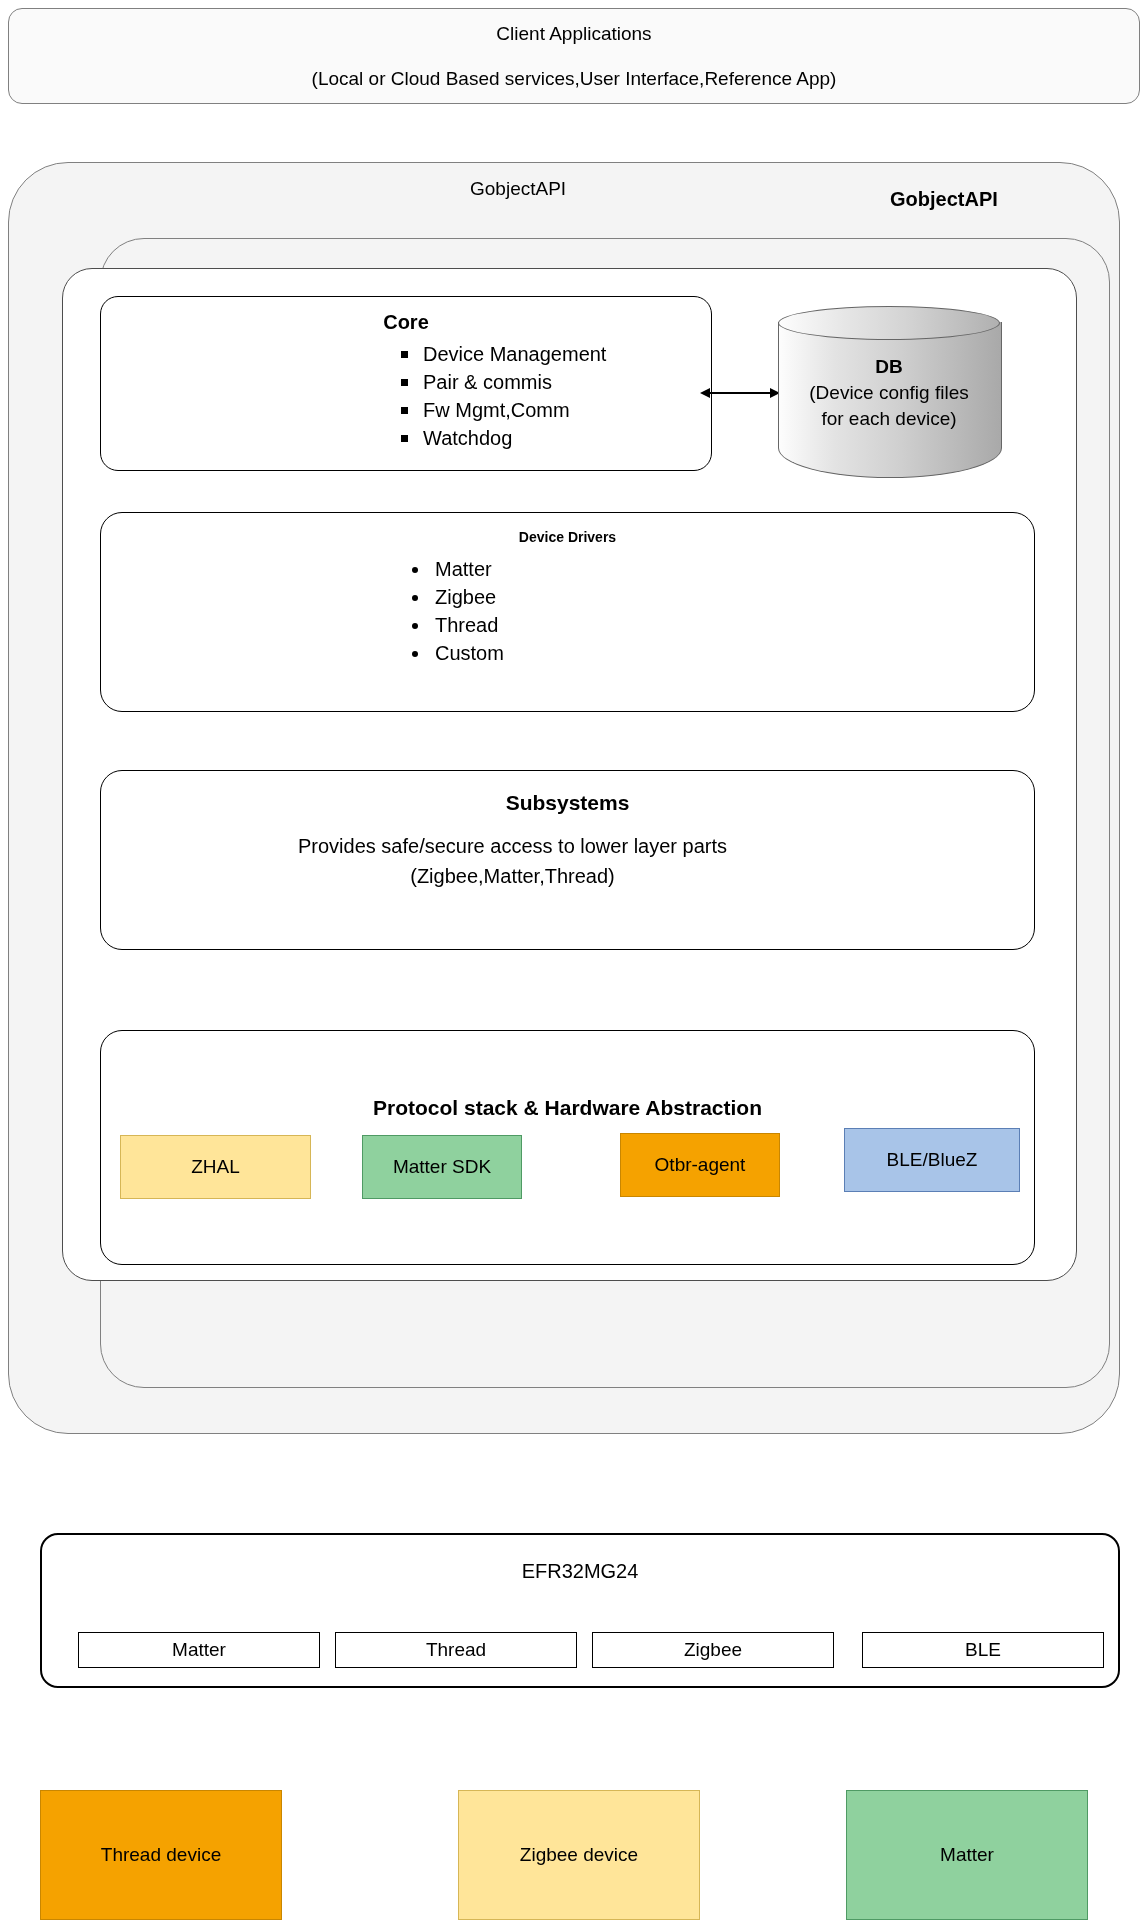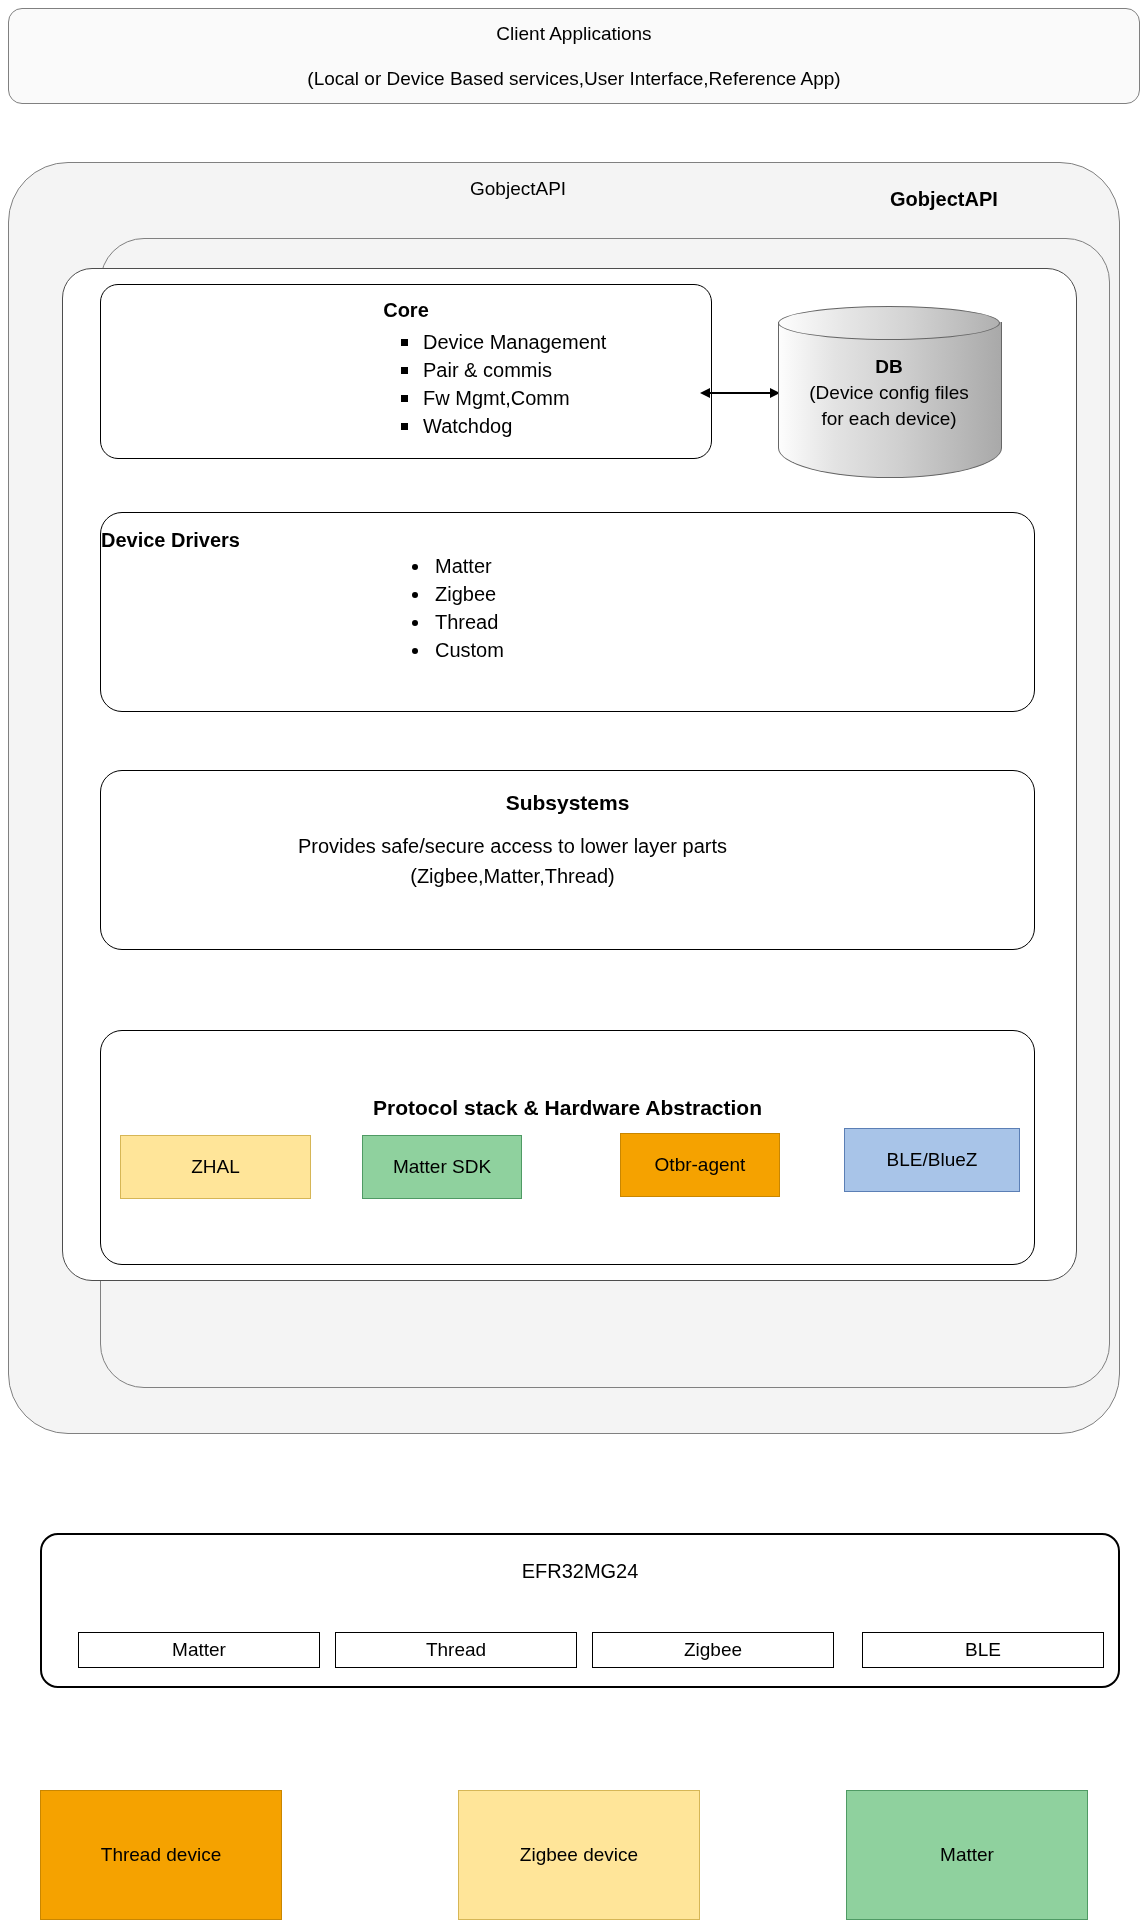--- a/index.html
+++ b/index.html
@@ -85,21 +85,21 @@
     width: 1015px;
     height: 1013px;
     border: 1.5px solid #4d4d4d;
     border-radius: 30px;
     background: #ffffff;
   }
 
   
   .core-box {
     left: 100px;
-    top: 284px;
+    top: 296px;
     width: 612px;
     height: 175px;
     border: 1.5px solid #000000;
     border-radius: 18px;
     background: #ffffff;
     padding-top: 14px;
   }
   .core-title {
     text-align: center;
     font-size: 20px;
@@ -173,24 +173,24 @@
     left: 100px;
     top: 512px;
     width: 935px;
     height: 200px;
     border: 1.5px solid #000;
     border-radius: 22px;
     background: #fff;
     padding-top: 16px;
   }
   .drivers-title {
-    text-align: left;
-    font-size: 20px;
-    font-weight: bold;
-    margin-bottom: 0;
+    text-align: center;
+    font-size: 14px;
+    font-weight: bold;
+    margin-bottom: 10px;
   }
   .drivers-list {
     margin: 0;
     padding: 0 0 0 330px;
     list-style: disc;
     font-size: 20px;
     line-height: 28px;
   }
   .drivers-list li { padding-left: 4px; }
 
@@ -299,21 +299,21 @@
   }
   .dc-0 { left: 40px;  background: #f5a200; border-color: #c98600; }
   .dc-1 { left: 458px; background: #ffe599; border-color: #d6b656; }
   .dc-2 { left: 846px; background: #8fd19e; border-color: #4f9a64; }
 </style>
 </head>
 <body>
 
 <div class="abs client-box">
   <div>Client Applications</div>
-  <div>(Local or Device Based services,User Interface,Reference App)</div>
+  <div>(Local or Cloud Based services,User Interface,Reference App)</div>
 </div>
 
 <div class="abs barton-box"></div>
 <div class="abs gobject-label">GobjectAPI</div>
 <div class="abs barton-label">GobjectAPI</div>
 
 <div class="abs device-service-box"></div>
 <div class="abs device-service-label">Device Service</div>
 <div class="abs inner-panel"></div>
 

